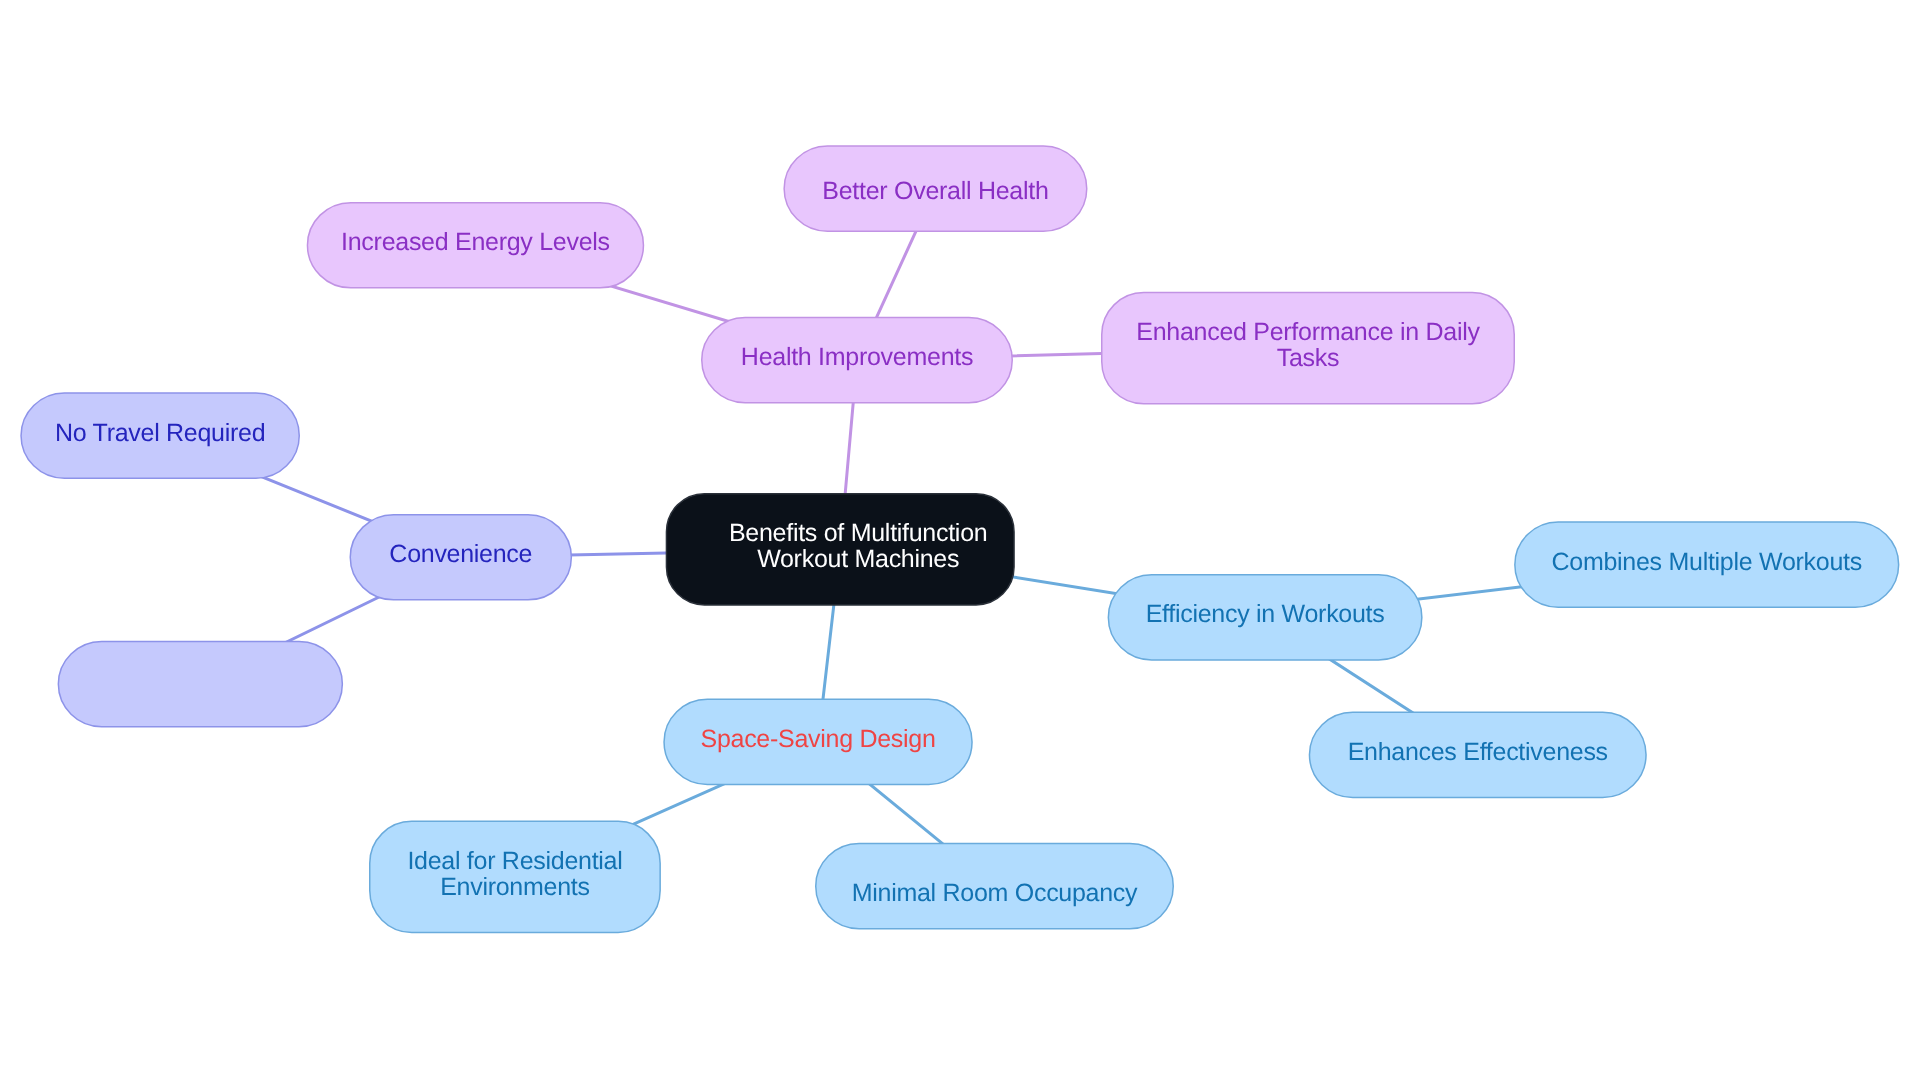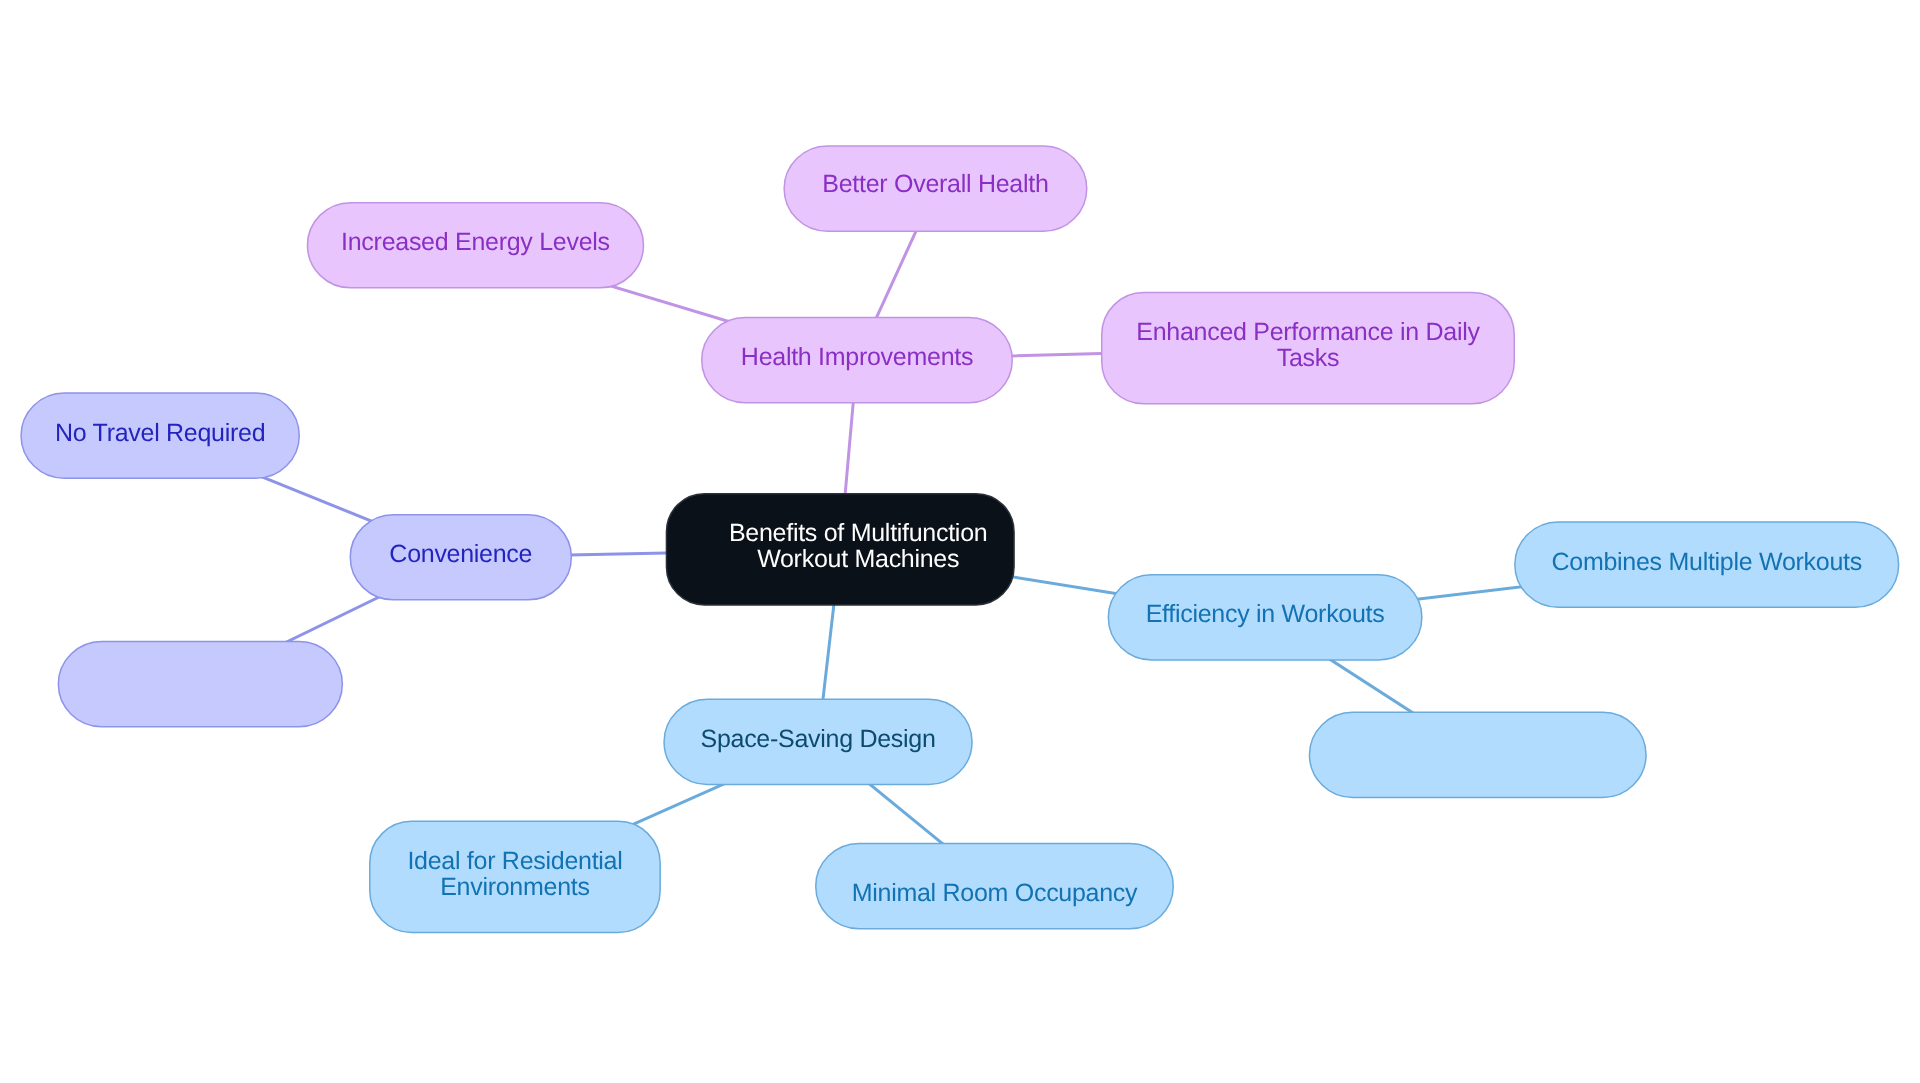--- a/index.html
+++ b/index.html
@@ -52,27 +52,28 @@
     <rect class="nodeshape" x="1309.45" y="712.25" width="336.6" height="85.2" rx="43.35" ry="43.35" fill="#b1dcfe" stroke="#6aabdc" stroke-width="1.5"></rect>
     <rect class="nodeshape" x="664.05" y="699.35" width="308" height="85.2" rx="43.35" ry="43.35" fill="#b1dcfe" stroke="#6aabdc" stroke-width="1.5"></rect>
     <rect class="nodeshape" x="369.75" y="821.35" width="290.4" height="111.2" rx="42" ry="42" fill="#b1dcfe" stroke="#6aabdc" stroke-width="1.5"></rect>
     <rect class="nodeshape" x="815.75" y="843.55" width="357.5" height="85.2" rx="43.35" ry="43.35" fill="#b1dcfe" stroke="#6aabdc" stroke-width="1.5"></rect>
   </svg>
 
   <div id="label-layer">
     <div class="nodelabel" style="left: 665.7px; top: 493px; width: 385px; height: 112.7px; color: rgb(255, 255, 255); font-size: 25px;"><span>Benefits of Multifunction
 Workout Machines</span></div>
     <div class="nodelabel" style="left: 701px; top: 316.7px; width: 312px; height: 86.7px; color: rgb(138, 47, 196); font-size: 25px;"><span>Health Improvements</span></div>
-    <div class="nodelabel" style="left: 783.4px; top: 144px; width: 304.1px; height: 86.7px; color: rgb(138, 47, 196); font-size: 25px;"><span>Better Overall Health</span></div>
+    <div class="nodelabel" style="left: 783.4px; top: 151px; width: 304.1px; height: 86.7px; color: rgb(138, 47, 196); font-size: 25px;"><span>Better Overall Health</span></div>
     <div class="nodelabel" style="left: 306.7px; top: 201.9px; width: 337.5px; height: 86.7px; color: rgb(138, 47, 196); font-size: 25px;"><span>Increased Energy Levels</span></div>
     <div class="nodelabel" style="left: 1101px; top: 291.8px; width: 414px; height: 112.7px; color: rgb(138, 47, 196); font-size: 25px;"><span>Enhanced Performance in Daily
 Tasks</span></div>
     <div class="nodelabel" style="left: 349.5px; top: 513.9px; width: 222.6px; height: 86.7px; color: rgb(36, 36, 189); font-size: 25px;"><span>Convenience</span></div>
     <div class="nodelabel" style="left: 20.3px; top: 392.3px; width: 279.7px; height: 86.7px; color: rgb(36, 36, 189); font-size: 25px;"><span>No Travel Required</span></div>
     <div class="nodelabel" style="left: 1107.6px; top: 574.1px; width: 315px; height: 86.7px; color: rgb(18, 114, 178); font-size: 25px;"><span>Efficiency in Workouts</span></div>
     <div class="nodelabel" style="left: 1514.1px; top: 521.3px; width: 385.3px; height: 86.7px; color: rgb(18, 114, 178); font-size: 25px;"><span>Combines Multiple Workouts</span></div>
-    <div class="nodelabel" style="left: 663.3px; top: 698.6px; width: 309.5px; height: 86.7px; color: #0c4a6e; font-size: 25px;"><span>Space-Saving Design</span></div>
+    <div class="nodelabel" style="left: 1308.7px; top: 711.5px; width: 338.1px; height: 86.7px; color: rgb(18, 114, 178); font-size: 25px;"><span>Enhances Effectiveness</span></div>
+    <div class="nodelabel" style="left: 663.3px; top: 698.6px; width: 309.5px; height: 86.7px; color: #ef4444; font-size: 25px;"><span>Space-Saving Design</span></div>
     <div class="nodelabel" style="left: 369px; top: 820.6px; width: 291.9px; height: 112.7px; color: rgb(18, 114, 178); font-size: 25px;"><span>Ideal for Residential
 Environments</span></div>
     <div class="nodelabel" style="left: 815px; top: 842.8px; width: 359px; height: 107px; color: rgb(18, 114, 178); font-size: 25px;"><span>Minimal Room Occupancy</span></div>
   </div>
 
 </div>
 
 </body></html>

